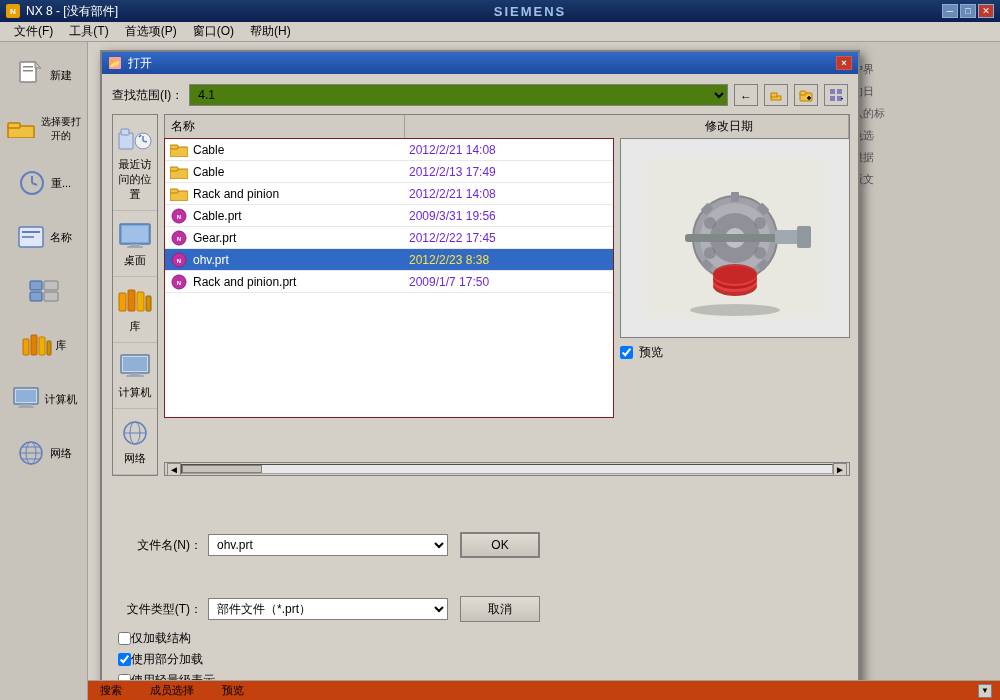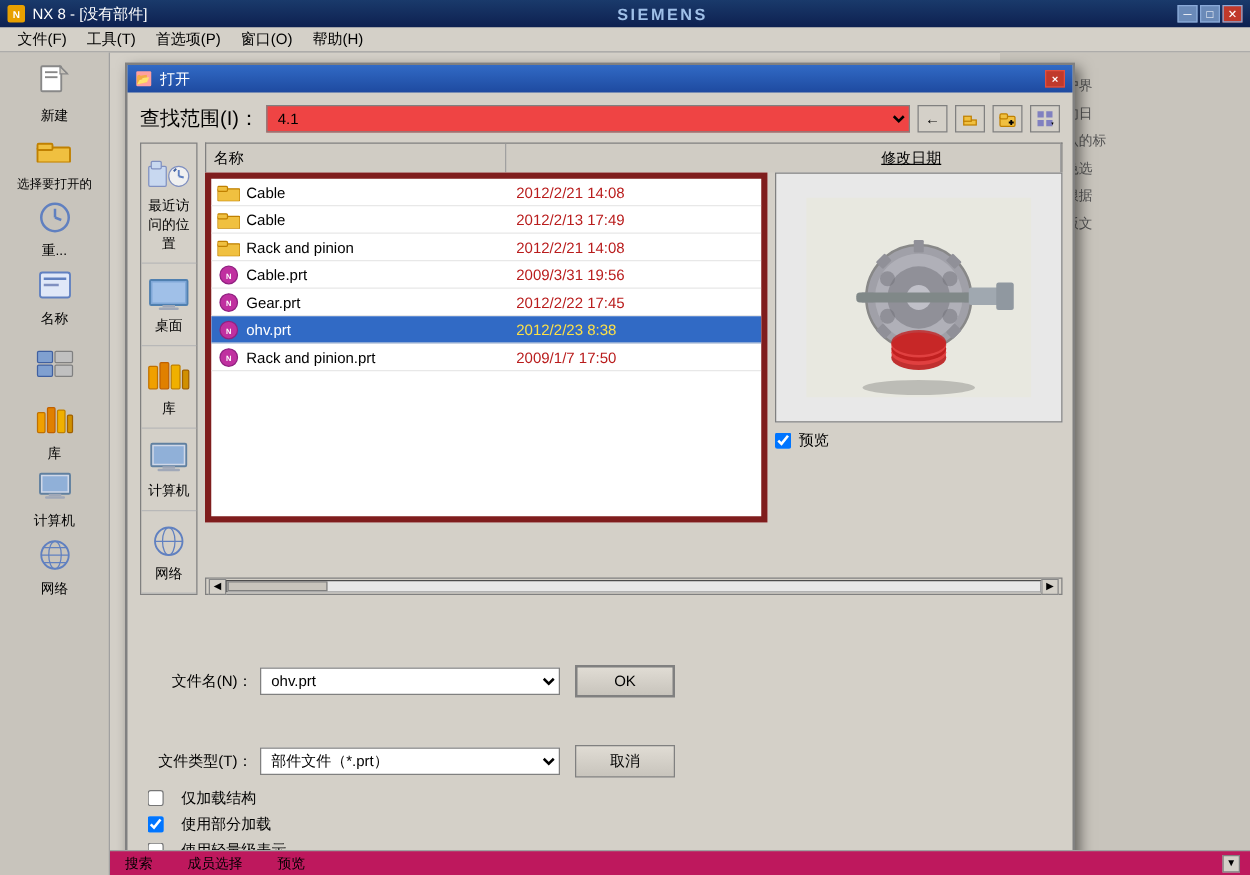--- a/index.html
+++ b/index.html
@@ -103,21 +103,21 @@
       display: flex;
       flex-direction: column;
       align-items: center;
       padding: 8px 4px;
       gap: 4px;
     }
     .sidebar-btn {
       width: 76px;
       height: 50px;
       display: flex;
-      flex-direction: column;
+      flex-direction: row;
       align-items: center;
       justify-content: center;
       gap: 3px;
       cursor: pointer;
       border-radius: 3px;
     }
     .sidebar-icon {
       width: 32px;
       height: 32px;
       display: flex;
@@ -200,28 +200,28 @@
     }
 
     
     .search-row {
       display: flex;
       align-items: center;
       gap: 6px;
       margin-bottom: 8px;
     }
     .search-label {
-      font-size: 16px;
+      font-size: 12px;
       white-space: nowrap;
     }
     .search-select {
       flex: 1;
       height: 22px;
       border: 1px solid #808080;
-      background: #ef4444;
+      background: #4d7c0f;
       font-size: 12px;
       padding: 0 4px;
     }
     .toolbar-btn {
       width: 24px;
       height: 22px;
       background: #d4d0c8;
       border: 1px solid #808080;
       display: flex;
       align-items: center;
@@ -273,26 +273,26 @@
       border: 1px solid #808080;
       border-bottom: none;
     }
     .file-list-header-cell {
       padding: 3px 6px;
       font-size: 12px;
       border-right: 1px solid #a0a0a0;
       flex-shrink: 0;
     }
     .col-name { width: 240px; }
-    .col-date { width: 150px; text-decoration: underline; }
+    .col-date { width: 150px; }
 
     .file-list {
       flex: 1;
       background: #fff;
-      border: 5px solid #7f1d1d;
+      border: 1px solid #7f1d1d;
       overflow-y: auto;
       min-height: 240px;
       max-height: 280px;
     }
     .file-row {
       display: flex;
       align-items: center;
       height: 22px;
       cursor: pointer;
       border-bottom: 1px solid #e8e8e8;
@@ -312,21 +312,21 @@
     }
     .file-name-cell {
       width: 210px;
       font-size: 12px;
       overflow: hidden;
       white-space: nowrap;
     }
     .file-date {
       width: 150px;
       font-size: 12px;
-      color: #b91c1c;
+      color: #6d28d9;
       padding-left: 6px;
     }
 
     
     .preview-panel {
       width: 230px;
       display: flex;
       flex-direction: column;
     }
     .preview-image {
@@ -429,21 +429,21 @@
     .checkbox-section {
       margin-top: 8px;
       display: flex;
       flex-direction: column;
       gap: 4px;
       padding-left: 6px;
     }
     .checkbox-row {
       display: flex;
       align-items: center;
-      gap: 14px;
+      gap: 0;
       font-size: 12px;
     }
     .options-btn {
       margin-top: 6px;
       width: 70px;
       height: 22px;
       background: linear-gradient(to bottom, #e0dcd4, #c8c4bc);
       border: 1px solid #808080;
       font-size: 12px;
       cursor: pointer;
@@ -452,21 +452,21 @@
       justify-content: center;
     }
 
     
     .status-bar {
       position: absolute;
       bottom: 0;
       left: 88px;
       right: 0;
       height: 20px;
-      background: #be185d;
+      background: #c2410c;
       border-top: 1px solid #a0a0a0;
       display: flex;
       align-items: center;
       padding: 0 8px;
       font-size: 11px;
       gap: 20px;
     }
     .status-item {
       cursor: pointer;
       padding: 0 4px;

